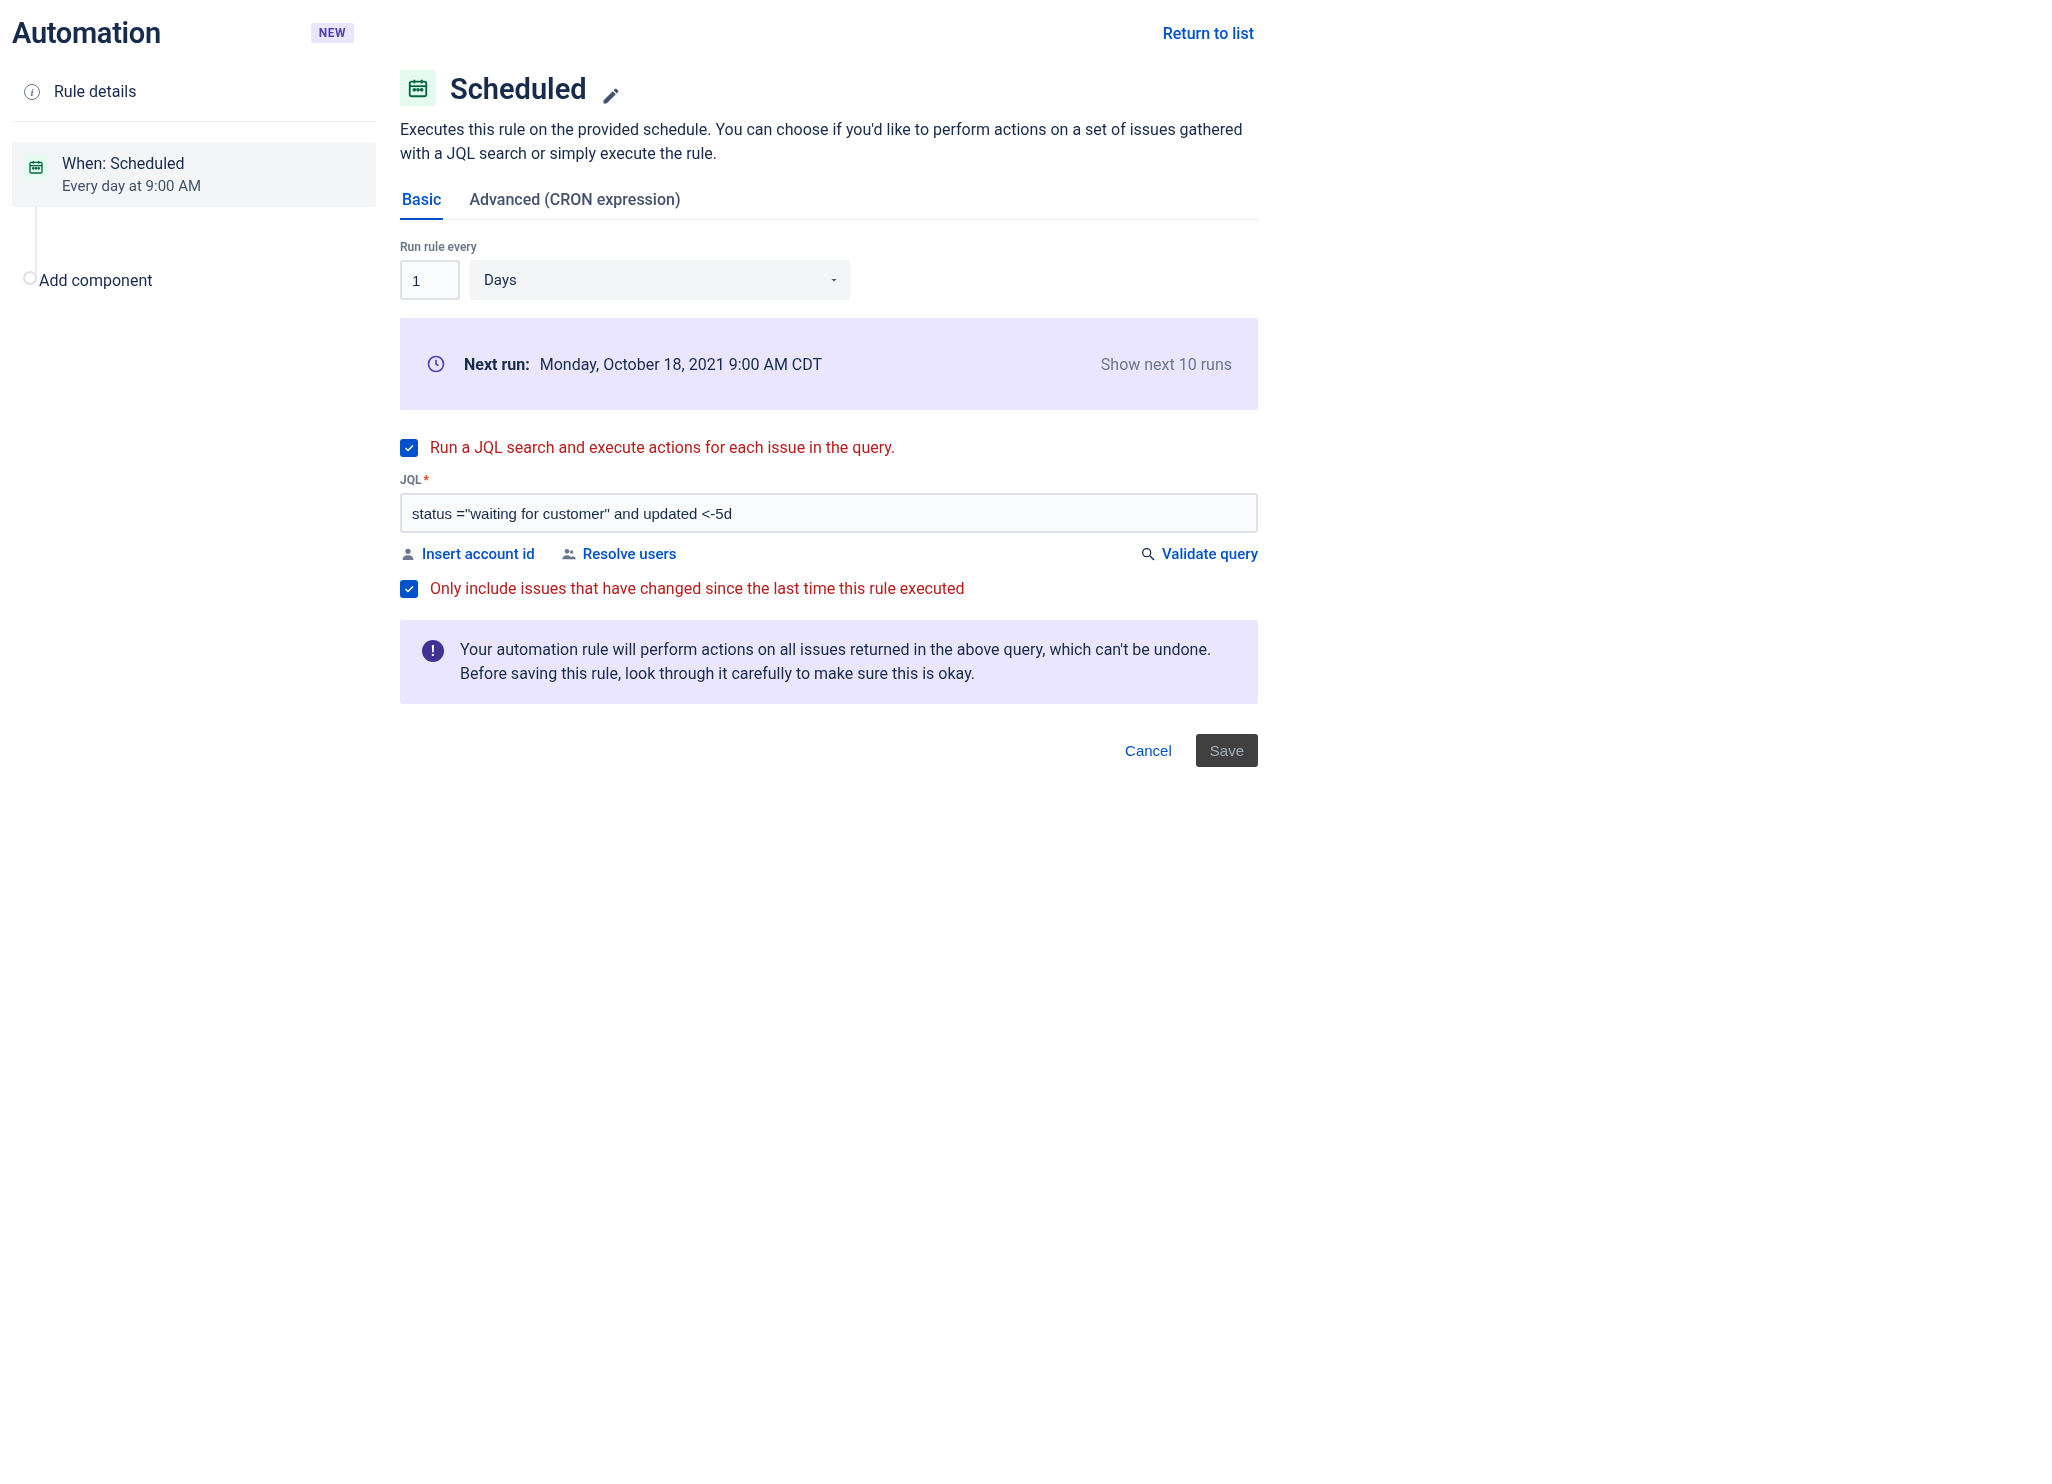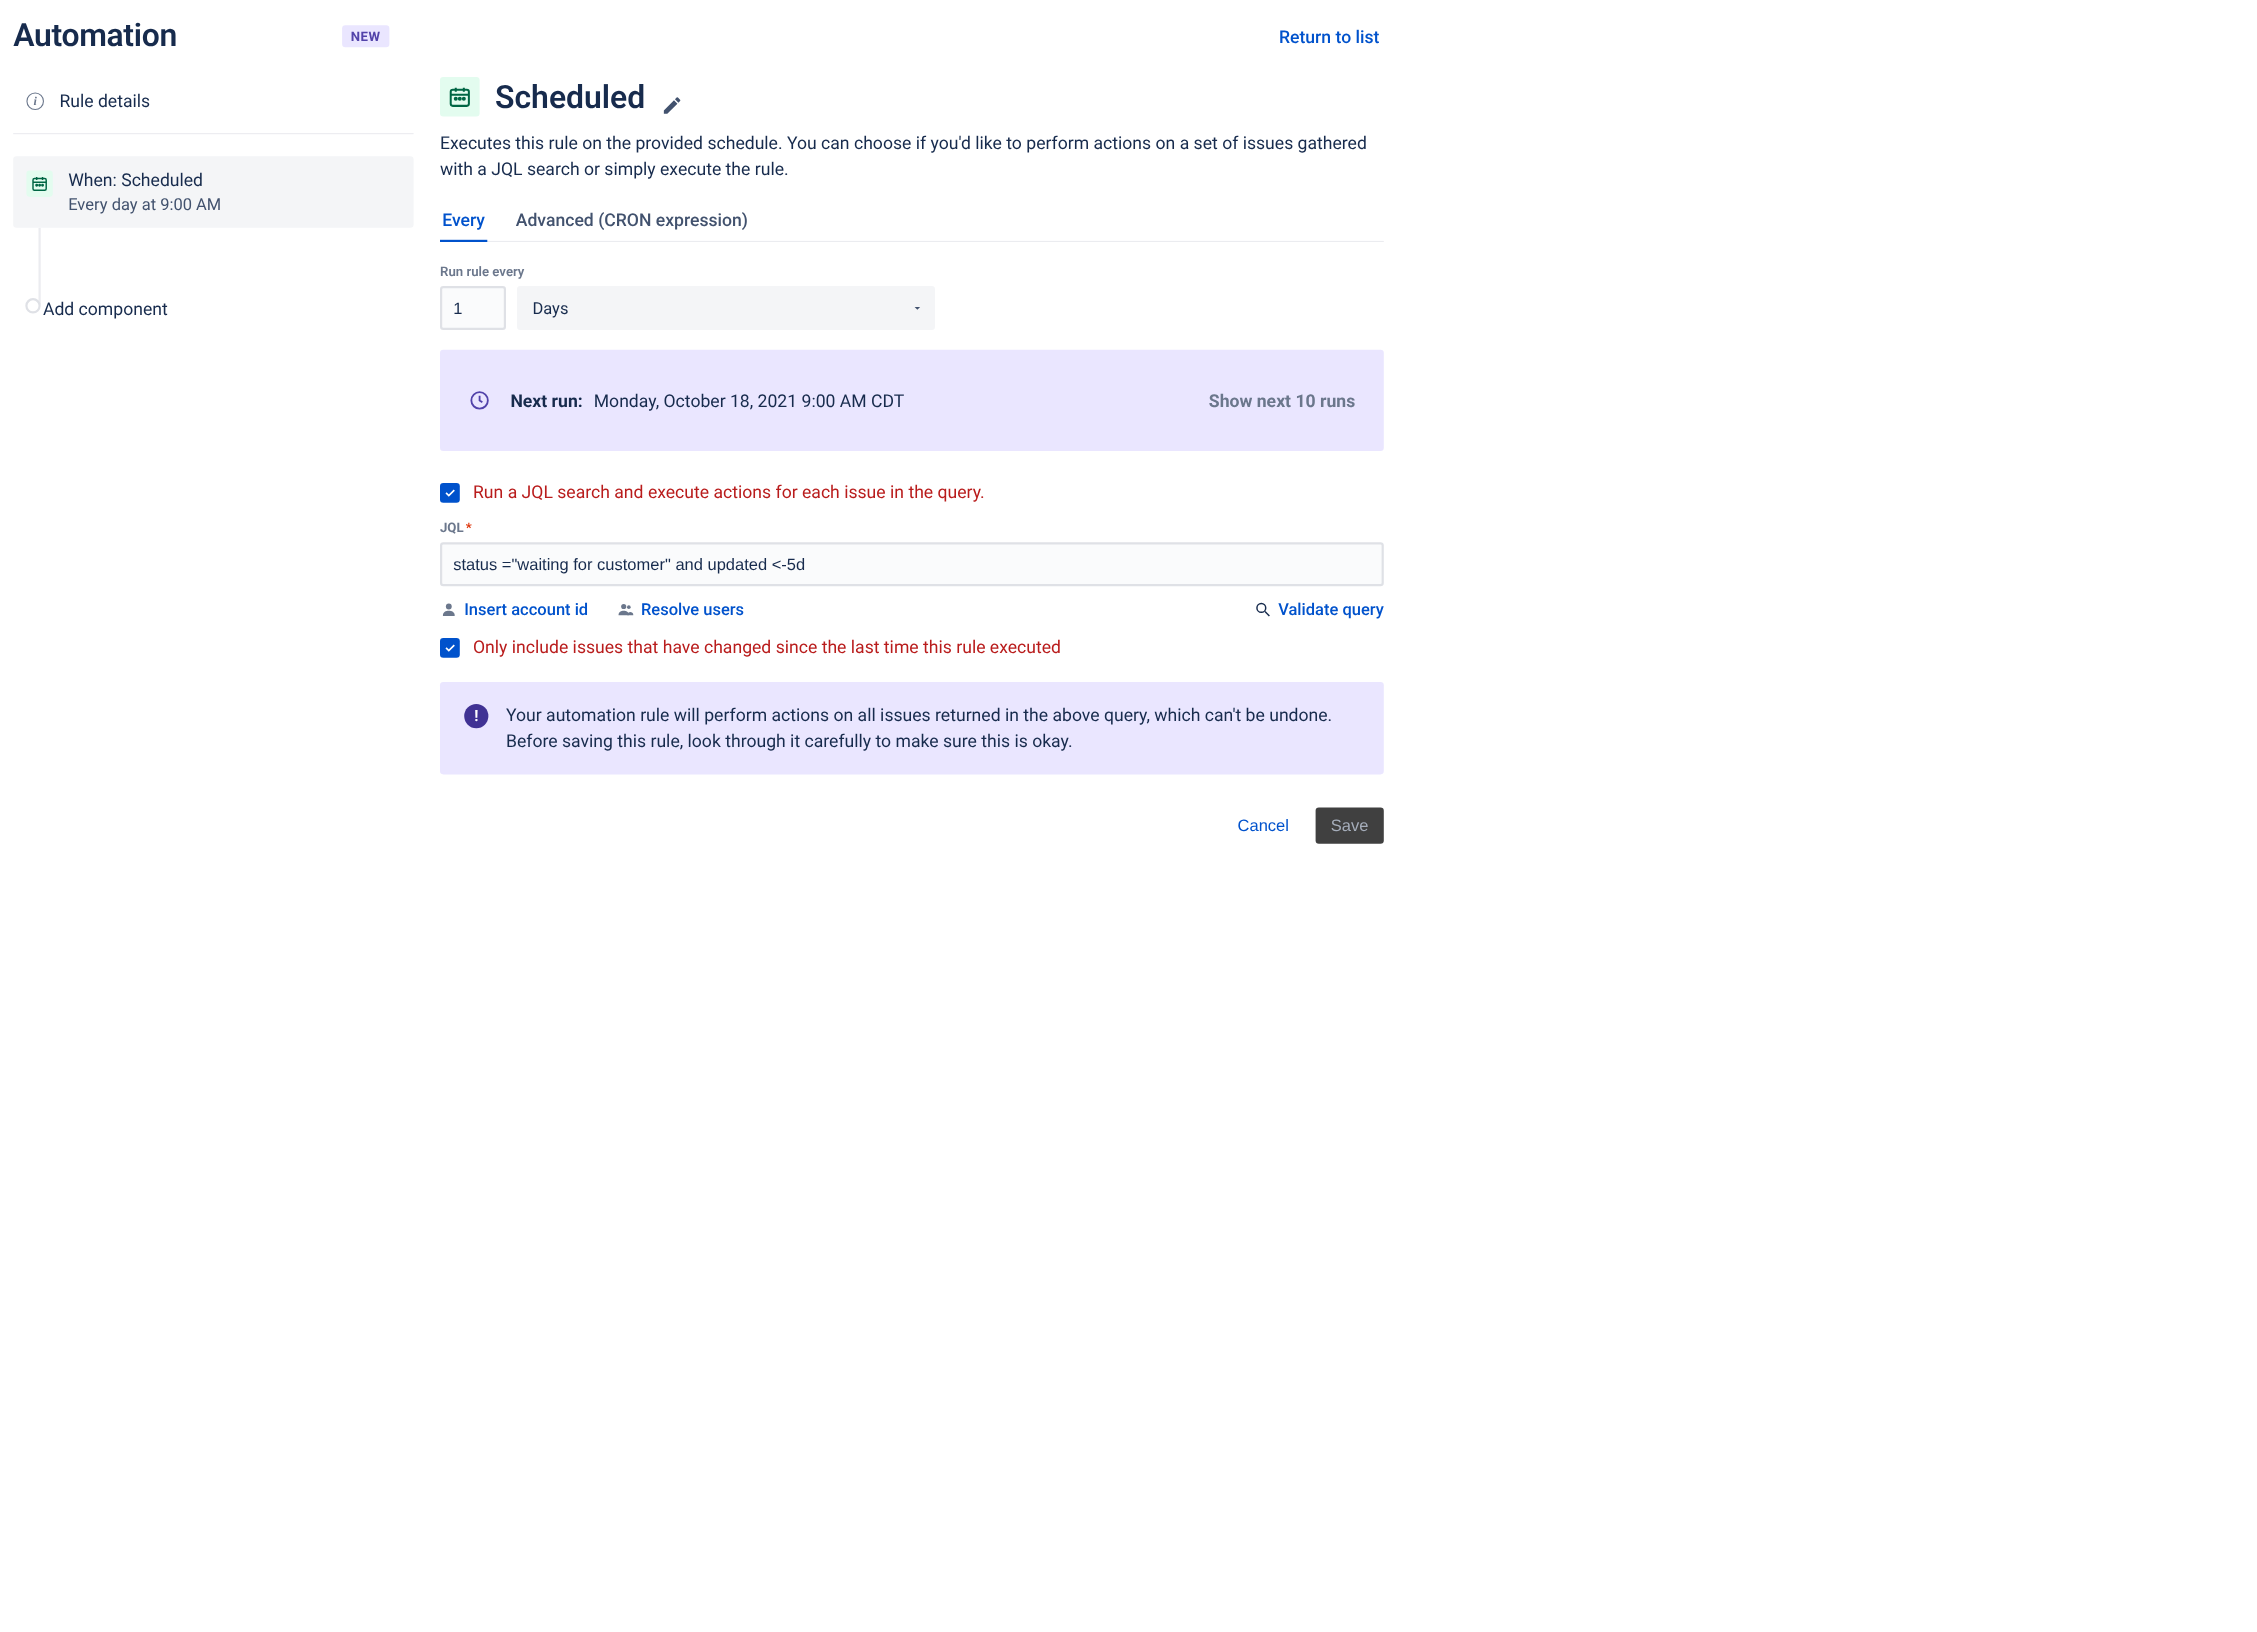--- a/index.html
+++ b/index.html
@@ -286,21 +286,21 @@
     color: #172B4D;
   }
   .next-run-value {
     font-size: 16px;
     color: #172B4D;
     margin-left: -8px;
   }
   .show-runs {
     margin-left: auto;
     font-size: 16px;
-    font-weight: 700;
+    font-weight: 400;
     color: #6B778C;
     cursor: pointer;
   }
   .checkbox-row {
     display: flex;
     align-items: center;
     gap: 12px;
     margin-bottom: 16px;
   }
   .checkbox {
@@ -465,21 +465,21 @@
       </div>
       <span class="main-title">Scheduled</span>
       <svg class="edit-icon" viewBox="0 0 24 24" fill="#42526E">
         <path d="M3 17.25V21h3.75L17.81 9.94l-3.75-3.75L3 17.25zM20.71 7.04a1 1 0 0 0 0-1.41l-2.34-2.34a1 1 0 0 0-1.41 0l-1.83 1.83 3.75 3.75 1.83-1.83z"></path>
       </svg>
     </div>
 
     <p class="description">Executes this rule on the provided schedule. You can choose if you'd like to perform actions on a set of issues gathered with a JQL search or simply execute the rule.</p>
 
     <div class="tabs">
-      <div class="tab active">Every</div>
+      <div class="tab active">Basic</div>
       <div class="tab">Advanced (CRON expression)</div>
     </div>
 
     <div class="field-block">
       <div class="field-label">Run rule every</div>
       <div class="field-row">
         <input class="num-input" value="1" style="">
         <div class="select-box select-days">
           <span>Days</span>
           <svg class="chevron-down" viewBox="0 0 24 24" fill="#42526E">

